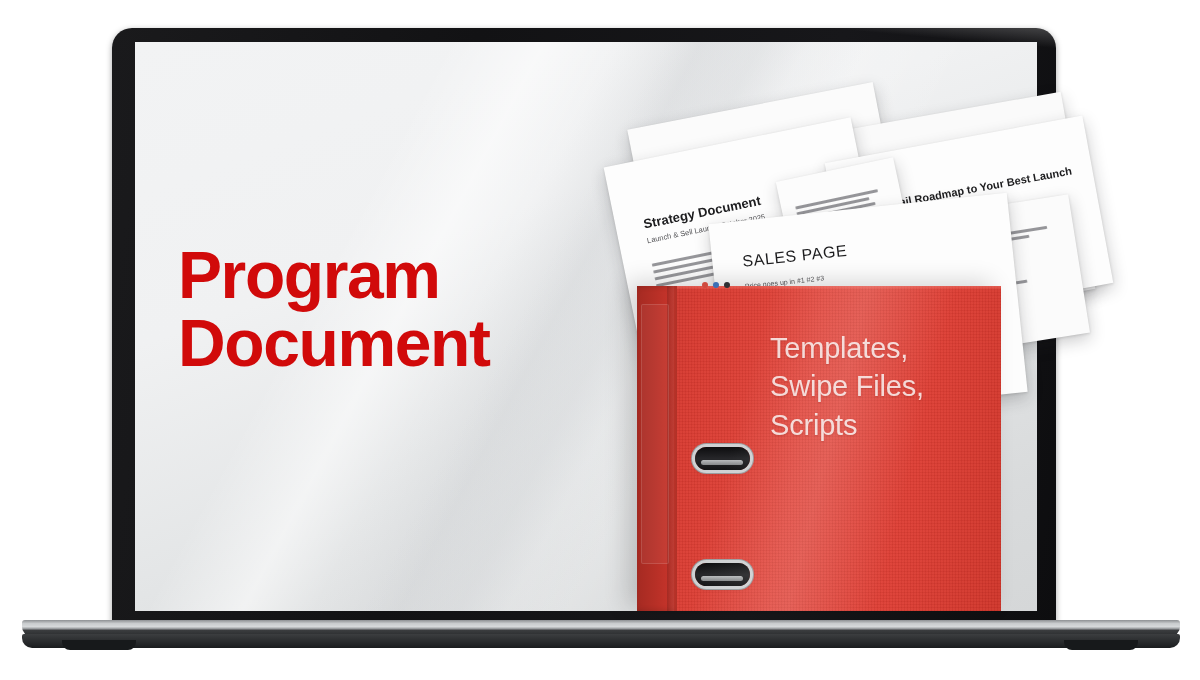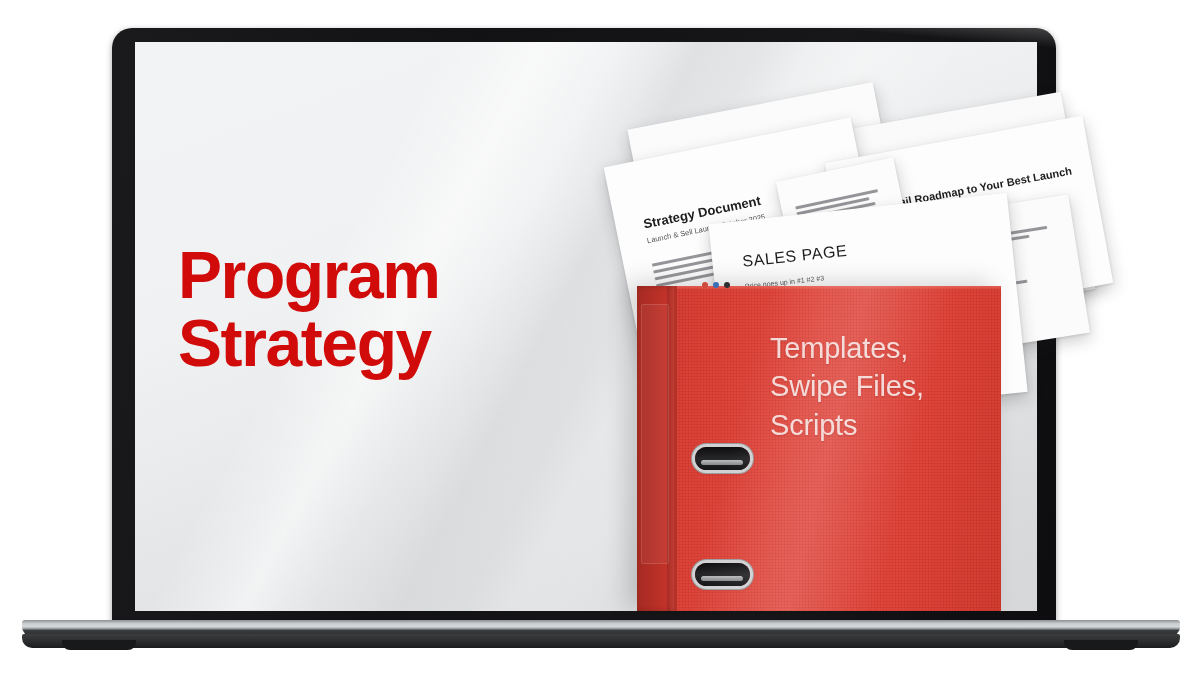--- a/index.html
+++ b/index.html
@@ -294,21 +294,21 @@
     <div class="laptop-lid-hl"></div>
   </div>
 
   <div class="screen">
     <div class="screen-bg"></div>
     <div class="screen-bg2"></div>
   </div>
 
   <div class="headline">
     <div class="hl-line2">Program</div>
-    <div class="hl-line3">Strategy</div>
+    <div class="hl-line3">Document</div>
   </div>
 
   <div class="papers">
 
     <div class="paper" id="paper-back-left"></div>
     <div class="paper" id="paper-back-right"></div>
 
     <div class="paper" id="paper-strategy">
       <div class="paper-title" style="left:28px; top:56px; font-size:13px;">Strategy Document</div>
       <div class="paper-sub" style="left:28px; top:76px; font-size:7.5px;">Launch &amp; Sell Launch October 2025</div>

